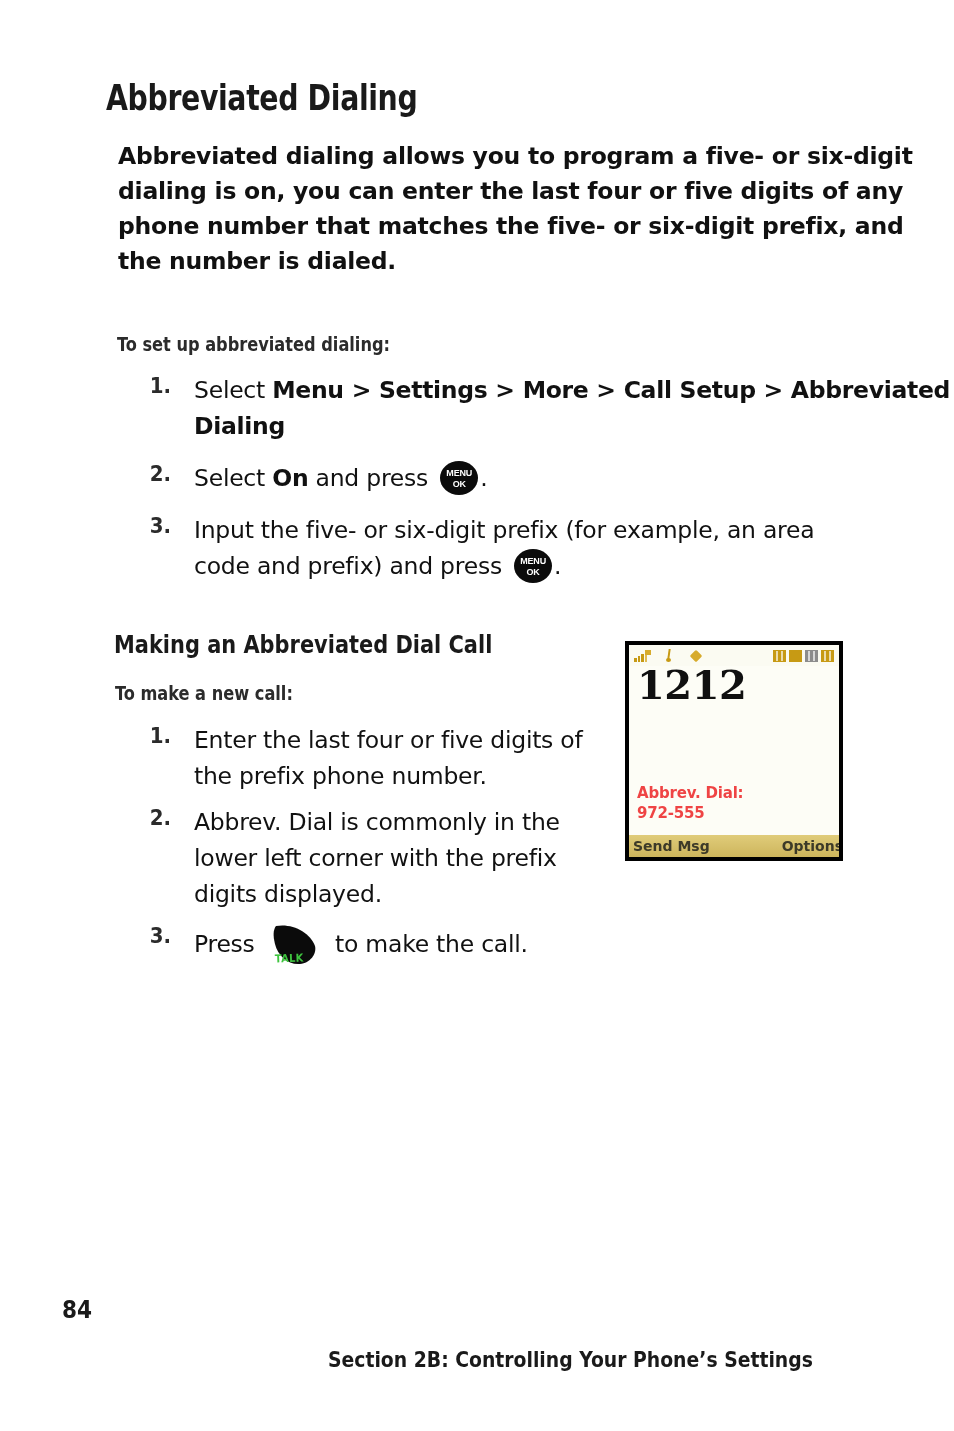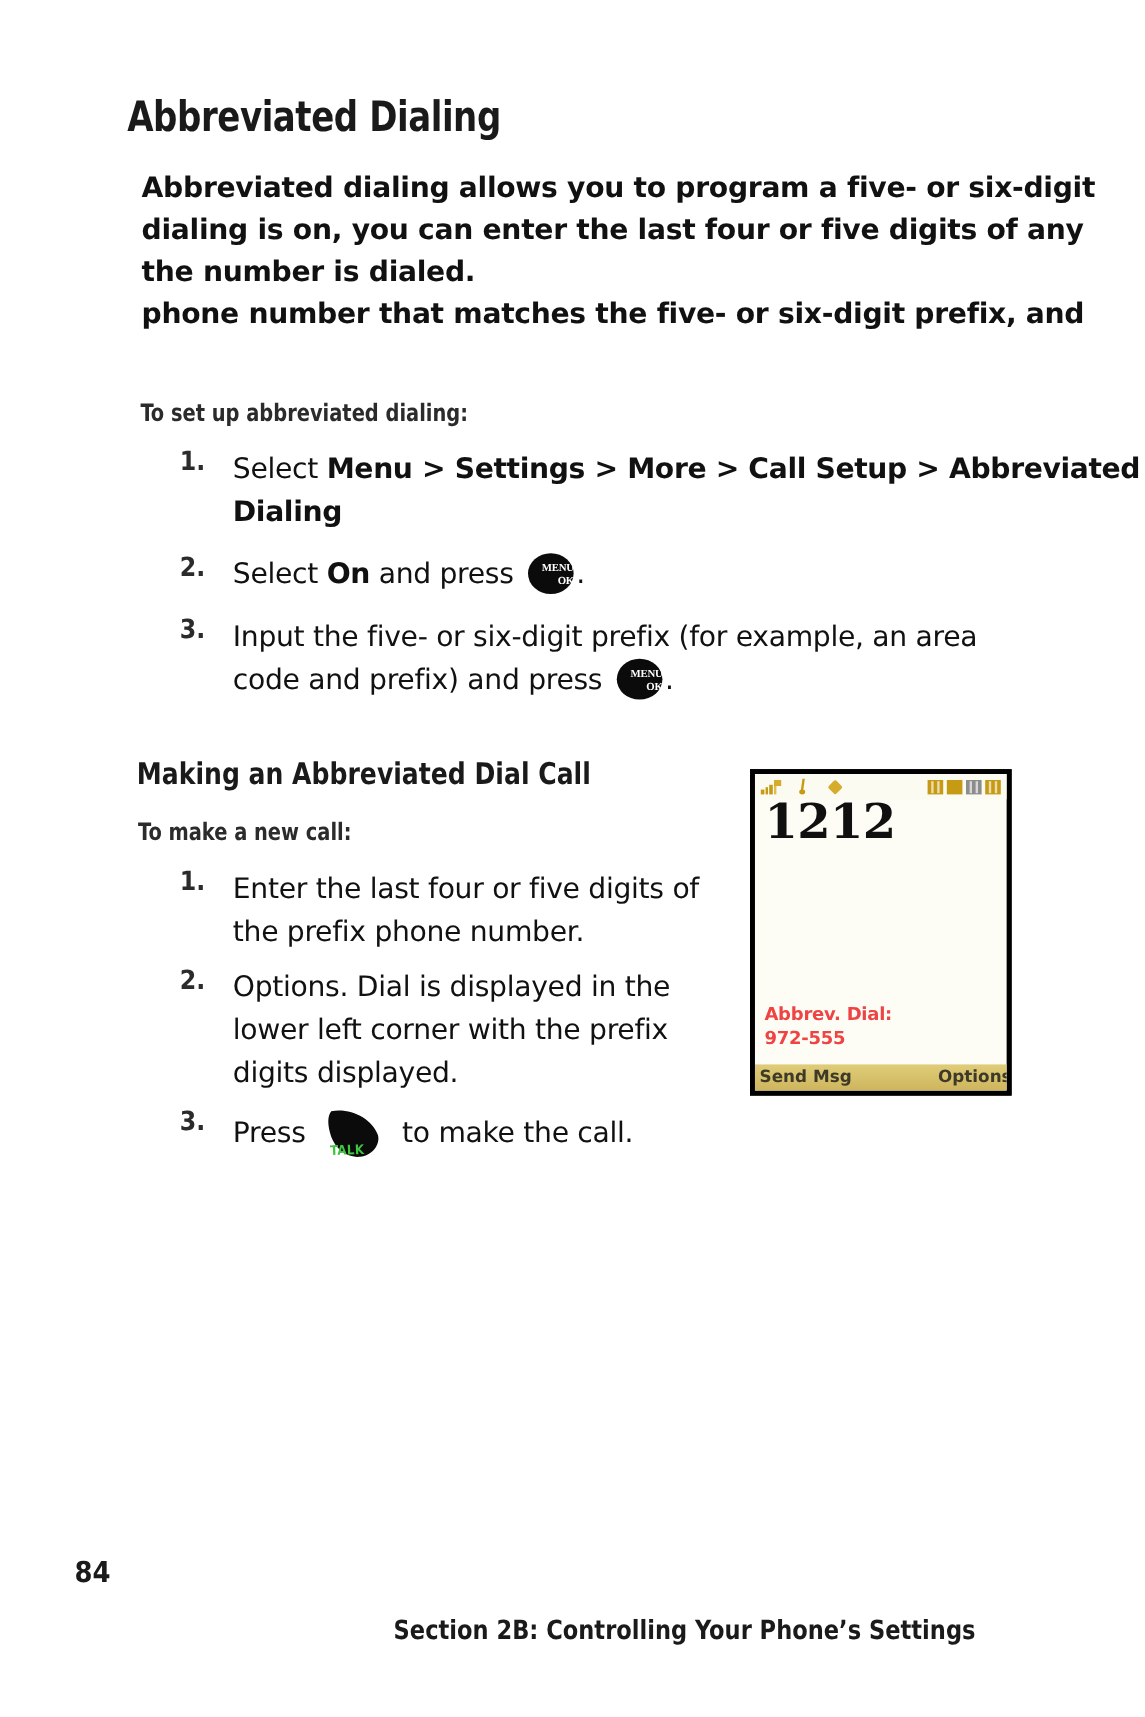--- a/index.html
+++ b/index.html
@@ -128,22 +128,22 @@
     color: #ffffff;
     vertical-align: -9px;
     position: relative;
     margin: 0 2px 0 5px;
   }
   .menu-key .mk-top,
   .menu-key .mk-bot {
     position: absolute;
     left: 0;
     right: 0;
-    text-align: right;
-    font-family: Liberation Serif, serif;
+    text-align: center;
+    font-family: Liberation Sans, sans-serif;
     font-weight: bold;
     line-height: 1;
   }
   .menu-key .mk-top { top: 8px; font-size: 9px; letter-spacing: -0.2px; }
   .menu-key .mk-bot { top: 19px; font-size: 9px; }
 
   
   .talk-key {
     display: inline-block;
     width: 52px;
@@ -164,21 +164,21 @@
     letter-spacing: 0.3px;
     transform: rotate(-2deg);
   }
 
   
   .phone-shot {
     position: absolute;
     left: 625px;
     top: 641px;
     width: 218px;
-    height: 272px;
+    height: 220px;
     background: #000000;
     padding: 0;
     box-sizing: border-box;
     border: 4px solid #000000;
     overflow: hidden;
   }
   .phone-inner {
     position: relative;
     width: 100%;
     height: 100%;
@@ -333,22 +333,22 @@
 </head>
 <body>
 
 <div class="page">
 
   <div class="h1">Abbreviated Dialing</div>
 
   <div class="para">
     <span class="ln">Abbreviated dialing allows you to program a five- or six-digit</span>
     <span class="ln">dialing is on, you can enter the last four or five digits of any</span>
+    <span class="ln">phone number that matches the five- or six-digit prefix, and</span>
     <span class="ln">the number is dialed.</span>
-    <span class="ln">phone number that matches the five- or six-digit prefix, and</span>
   </div>
 
   <div class="lead-label" id="label-setup">To set up abbreviated dialing:</div>
 
   <div class="olist" id="list-setup">
 
     <div class="oitem">
       <div class="onum">1.</div>
       <div class="otext">
         <span class="ln"><span>Select </span><b>Menu &gt; Settings &gt; More &gt; Call Setup &gt; Abbreviated</b></span>
@@ -383,21 +383,21 @@
       <div class="onum">1.</div>
       <div class="otext">
         <span class="ln">Enter the last four or five digits of</span>
         <span class="ln">the prefix phone number.</span>
       </div>
     </div>
 
     <div class="oitem">
       <div class="onum">2.</div>
       <div class="otext">
-        <span class="ln">Options. Dial is displayed in the</span>
+        <span class="ln">Abbrev. Dial is commonly in the</span>
         <span class="ln">lower left corner with the prefix</span>
         <span class="ln">digits displayed.</span>
       </div>
     </div>
 
     <div class="oitem">
       <div class="onum">3.</div>
       <div class="otext">
         <span class="ln"><span>Press </span><span class="talk-key"><svg width="52" height="44" viewBox="0 0 52 44" aria-hidden="true">
                 <path d="M6 4 C22 1, 40 10, 45 24 C47 32, 40 41, 30 42 C18 43, 8 34, 5 22 C3 14, 3 8, 6 4 Z" fill="#0b0b0b"></path>

